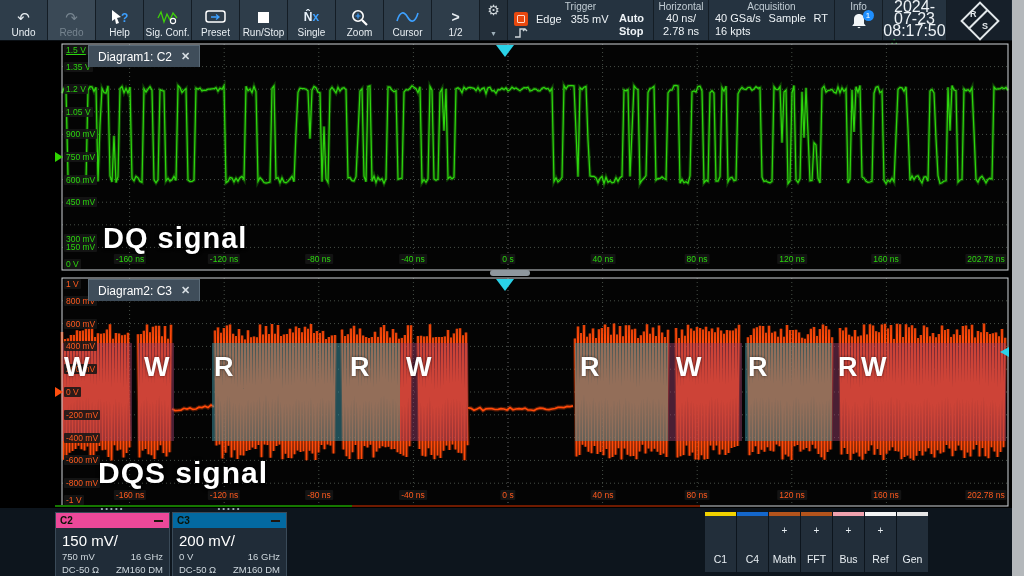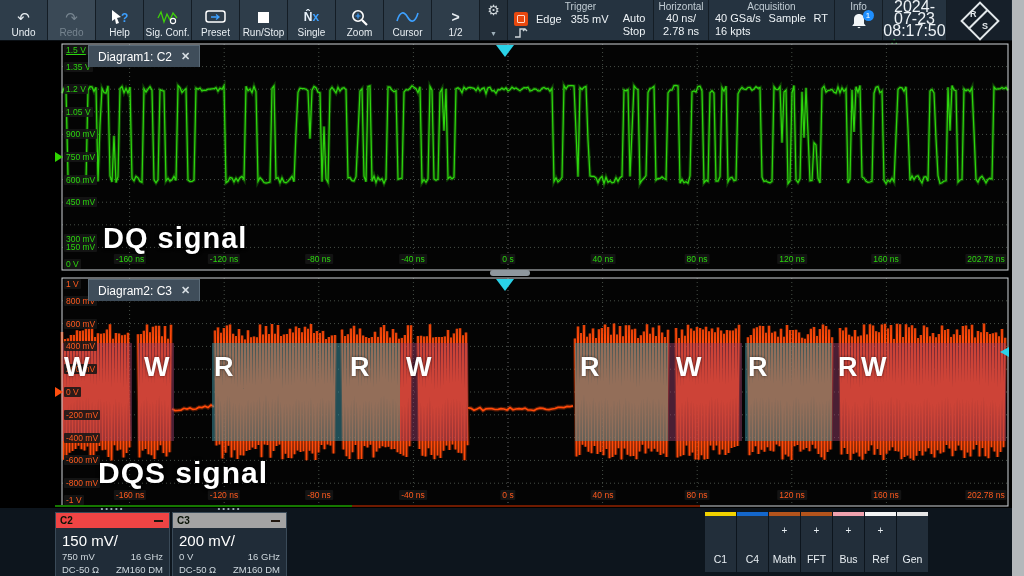--- a/index.html
+++ b/index.html
@@ -18,21 +18,21 @@
   #gear-col{width:27px;background:#232f3a;border-right:1px solid #141d25;display:flex;
             flex-direction:column;align-items:center;justify-content:space-between;padding:3px 0;}
   .tb-group{box-sizing:border-box;border-right:1px solid #141d25;background:#253340;
             color:#eef3f6;font-size:11px;display:flex;flex-direction:column;}
   .tb-group .ghead{font-size:10px;color:#c2cdd4;text-align:center;padding-top:1px;height:12px;}
   .gbody{flex:1;display:flex;padding:0 4px 14px 4px;}
   .trig-icons{width:18px;display:flex;flex-direction:column;justify-content:space-between;align-items:center;}
   .trig-src{width:14px;height:14px;background:#e8480e;border-radius:2px;display:flex;align-items:center;justify-content:center;}
   .trig-src i{display:block;width:6px;height:6px;border:1.5px solid #ffd9c8;border-radius:1px;}
   .trig-mid{flex:1;display:flex;gap:9px;padding:1px 2px 0 6px;}
-  .trig-mode{width:30px;line-height:13px;text-align:center;}
+  .trig-mode{width:30px;line-height:13px;text-align:left;font-weight:bold;}
   .hcol{flex:1;text-align:center;line-height:13px;}
   .acq-rows{flex:1;display:flex;flex-direction:column;line-height:13px;padding:0 2px;}
   .acq-r1{display:flex;justify-content:space-between;}
   #info-bell{position:relative;margin:auto;}
   #info-badge{position:absolute;right:-6px;top:-2px;width:11px;height:11px;border-radius:50%;
               background:#1e8fff;color:#fff;font-size:8px;line-height:11px;text-align:center;}
   #dt-block{justify-content:flex-start;padding-top:1px;}
   #dt-block .dtxt{line-height:12px;text-align:center;font-size:16px;}
   #status-dots{color:#2fbf3f;font-size:10px;padding-left:8px;line-height:10px;}
   #logo-block{background:#161f29;align-items:center;justify-content:center;display:flex;border-right:none;}
@@ -326,40 +326,40 @@
   <div class="ch-mark-r" style="left:55px;top:152px;border-left:8px solid #2fd500"></div>
   <div class="ch-mark-r" style="left:55px;top:387px;border-left:8px solid #ff4e0e"></div>
 
   <div id="splitter-handle"></div>
 
   <div class="sigbar" style="left:55px;width:297px;background:#157800"></div>
   <div class="sigbar" style="left:352px;width:348px;background:#6e1a00"></div>
 
   <div id="bottom-bar">
     <div class="chcard" style="left:55px">
-      <div class="chhead" id="chhead0" style="background: #ef4444;">
+      <div class="chhead" id="chhead0" style="background: #ec4899;">
         <span class="chname">C2</span>
         <span class="chmin"></span>
       </div>
       <div class="chbody">
         <div class="chscale">150 mV/</div>
         <div class="chrow">
           <span>750 mV</span>
           <span>16 GHz</span>
         </div>
         <div class="chrow">
           <span>DC-50 Ω</span>
           <span>ZM160 DM</span>
         </div>
       </div>
     </div>
     <div class="drag-dots" style="left:55px;width:115px;top:-2px;position:absolute">•••••</div>
 
     <div class="chcard" style="left:172px">
-      <div class="chhead" id="chhead1" style="background: #a3a3a3;">
+      <div class="chhead" id="chhead1" style="background: #0369a1;">
         <span class="chname">C3</span>
         <span class="chmin"></span>
       </div>
       <div class="chbody">
         <div class="chscale">200 mV/</div>
         <div class="chrow">
           <span>0 V</span>
           <span>16 GHz</span>
         </div>
         <div class="chrow">

